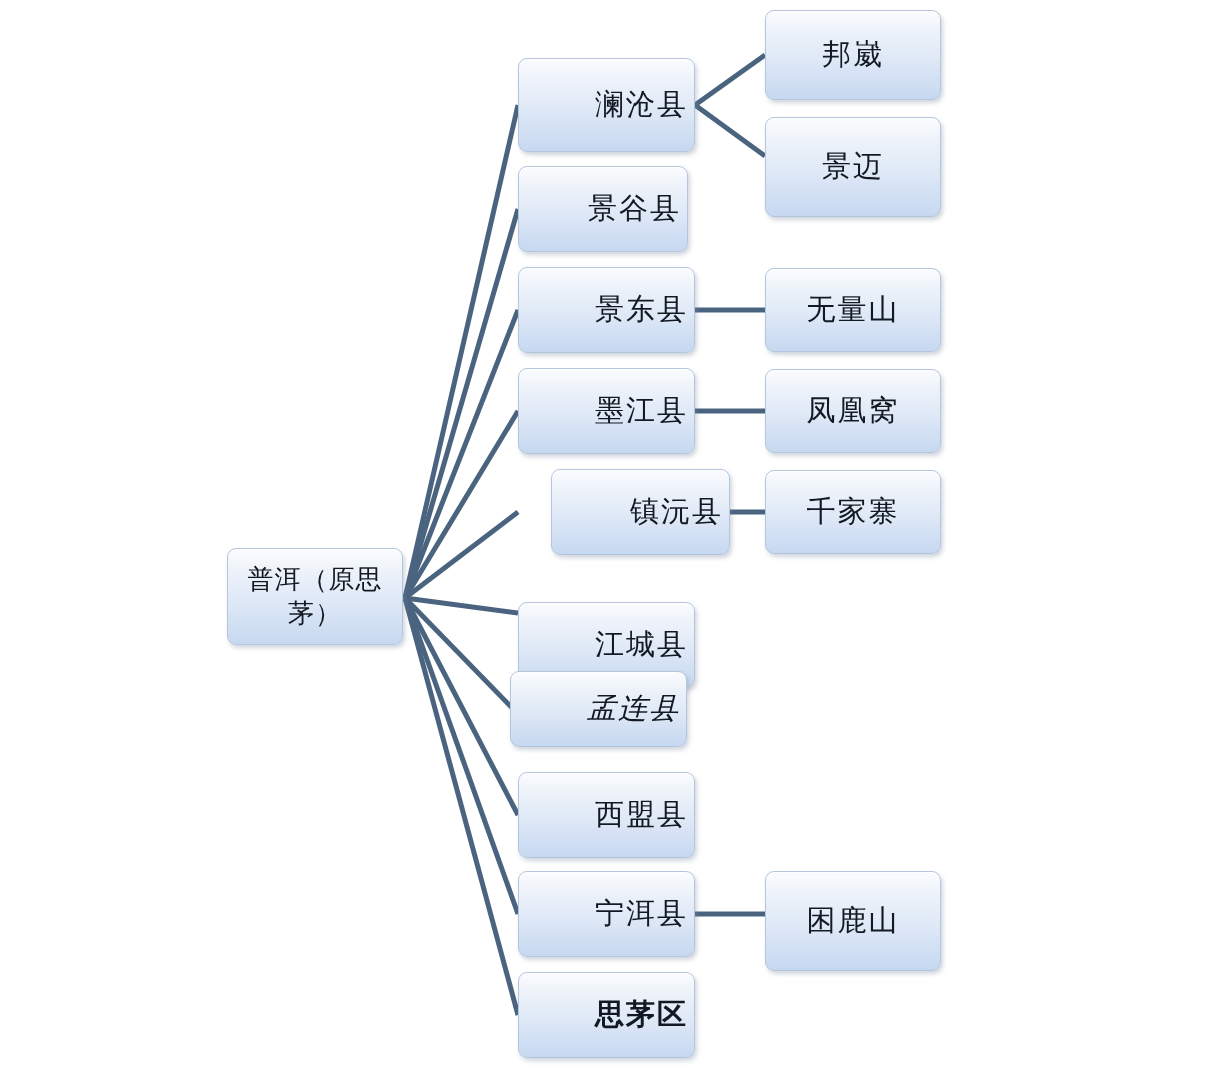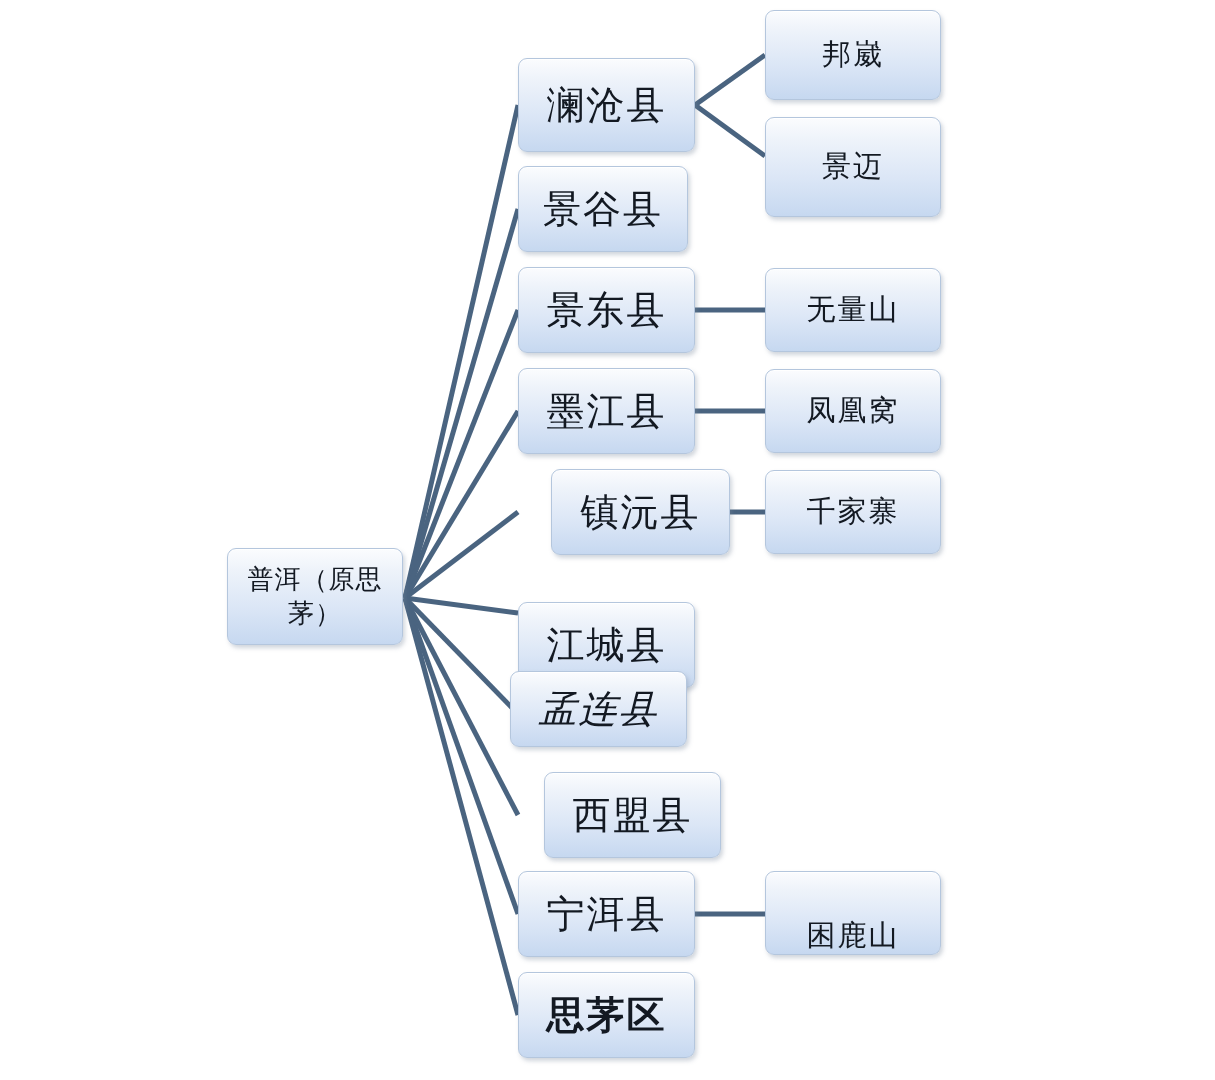--- a/index.html
+++ b/index.html
@@ -43,21 +43,22 @@
   }
   .node .lbl {
     display: block;
     padding: 0 6px;
   }
   .node.root {
     font-size: 26px;
     letter-spacing: 1px;
   }
   .node.county {
-    font-size: 38px;
+    font-size: 29px;
+    justify-content: flex-end;
   }
   .node.mountain {
     font-size: 29px;
   }
 </style>
 </head>
 <body>
 
 <div id="canvas">
   <svg id="edge-layer" viewBox="0 0 1215 1080" width="1215" height="1080">
@@ -96,21 +97,21 @@
       </div>
       <div class="node county" style="left: 518px; top: 469px; width: 179px; height: 86px; margin-left: 33px;">
         <span class="lbl">镇沅县</span>
       </div>
       <div class="node county" style="left: 518px; top: 570px; width: 177px; height: 86px; margin-top: 32px;">
         <span class="lbl">江城县</span>
       </div>
       <div class="node county" style="left: 510px; top: 671px; width: 177px; height: 76px; font-style: italic;">
         <span class="lbl">孟连县</span>
       </div>
-      <div class="node county" style="left: 518px; top: 772px; width: 177px; height: 86px; margin-left: 26px;">
+      <div class="node county" style="left: 518px; top: 772px; width: 177px; height: 86px;">
         <span class="lbl">西盟县</span>
       </div>
       <div class="node county" style="left: 518px; top: 871px; width: 177px; height: 86px;">
         <span class="lbl">宁洱县</span>
       </div>
       <div class="node county" style="left: 518px; top: 972px; width: 177px; height: 86px; font-weight: bold;">
         <span class="lbl">思茅区</span>
       </div>
       <div class="node mountain" style="left: 765px; top: 10px; width: 176px; height: 90px;">
         <span class="lbl">邦崴</span>
@@ -120,17 +121,17 @@
       </div>
       <div class="node mountain" style="left: 765px; top: 268px; width: 176px; height: 84px;">
         <span class="lbl">无量山</span>
       </div>
       <div class="node mountain" style="left: 765px; top: 369px; width: 176px; height: 84px;">
         <span class="lbl">凤凰窝</span>
       </div>
       <div class="node mountain" style="left: 765px; top: 470px; width: 176px; height: 84px;">
         <span class="lbl">千家寨</span>
       </div>
-      <div class="node mountain" style="left: 765px; top: 871px; width: 176px; height: 84px; align-items: flex-end;">
+      <div class="node mountain" style="left: 765px; top: 871px; width: 176px; height: 100px;">
         <span class="lbl">困鹿山</span>
       </div>
     </div>
 </div>
 
 </body></html>

